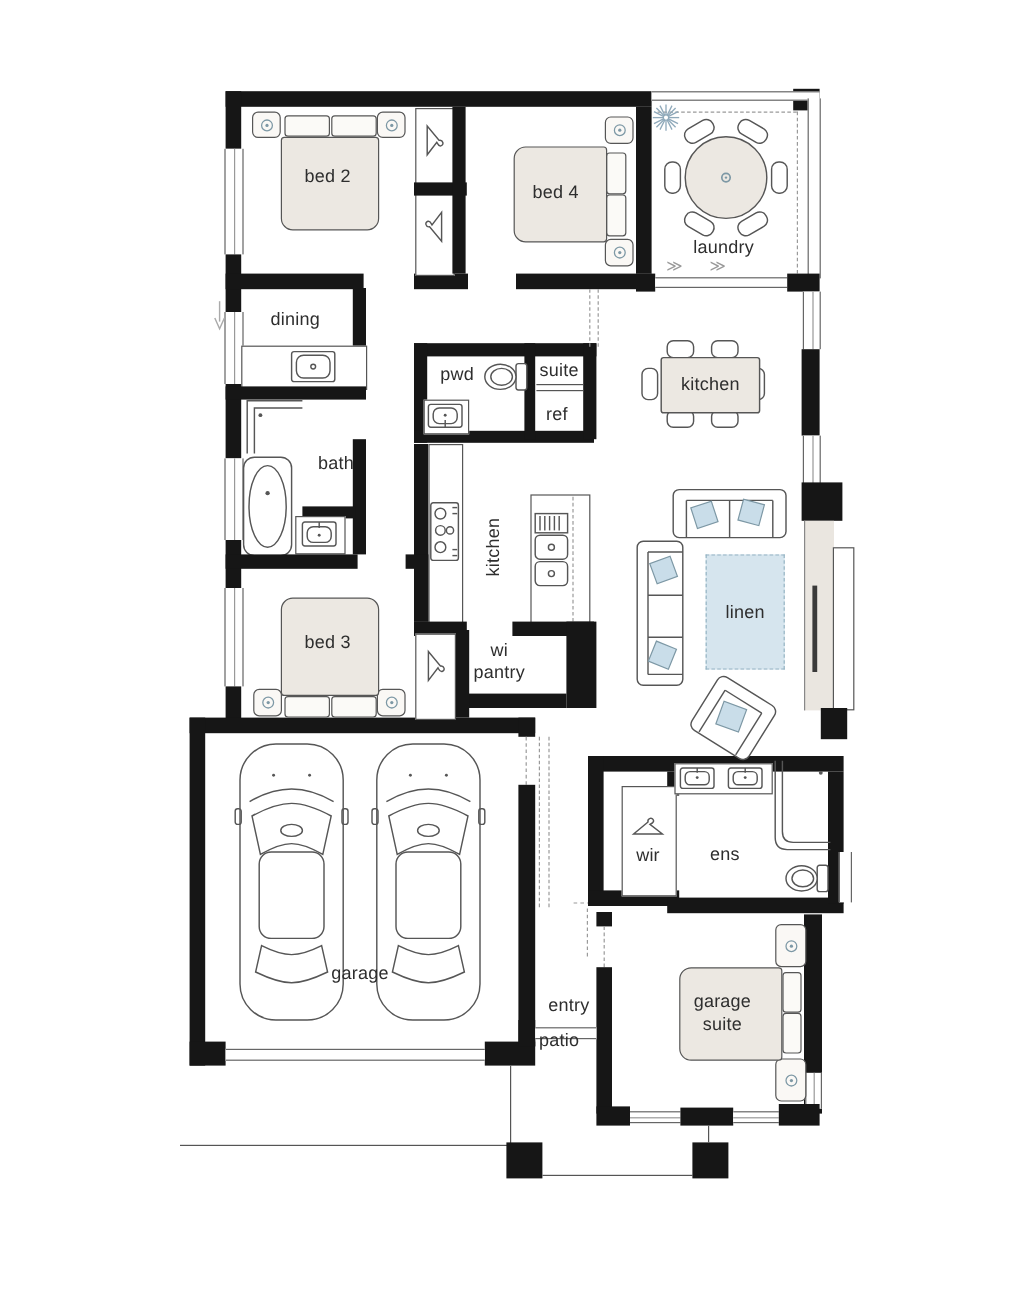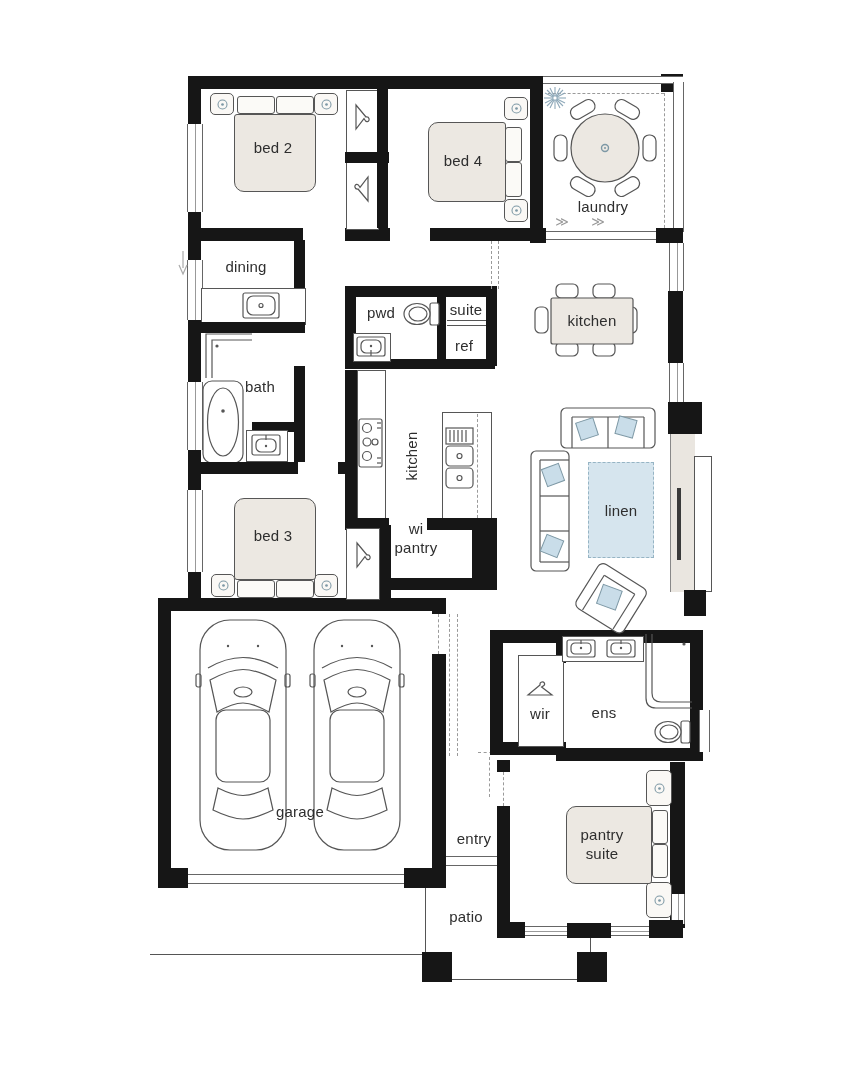--- a/index.html
+++ b/index.html
@@ -445,25 +445,25 @@
   </svg>
 
   <div class="lbl" style="left:273px;top:148px">bed 2</div>
   <div class="lbl" style="left:463px;top:161px">bed 4</div>
   <div class="lbl" style="left:603px;top:207px">laundry</div>
   <div class="lbl" style="left:246px;top:267px">dining</div>
   <div class="lbl" style="left:381px;top:313px">pwd</div>
   <div class="lbl" style="left:466px;top:310px">suite</div>
   <div class="lbl" style="left:464px;top:346px">ref</div>
   <div class="lbl" style="left:592px;top:321px">kitchen</div>
-  <div class="lbl" style="left:260px;top:387px">bath</div>
+  <div class="lbl" style="left:280px;top:387px">bath</div>
   <div class="lbl vert" style="left:412px;top:456px">kitchen</div>
   <div class="lbl" style="left:621px;top:511px">linen</div>
   <div class="lbl" style="left:273px;top:536px">bed 3</div>
-  <div class="lbl wrap" style="left:416px;top:539px;width:56px">wi pantry</div>
+  <div class="lbl wrap" style="left:416px;top:552px;width:56px">wi pantry</div>
   <div class="lbl" style="left:540px;top:714px">wir</div>
   <div class="lbl" style="left:604px;top:713px">ens</div>
   <div class="lbl" style="left:474px;top:839px">entry</div>
-  <div class="lbl wrap" style="left:602px;top:845px;width:70px">pantry suite</div>
+  <div class="lbl wrap" style="left:602px;top:845px;width:70px">garage suite</div>
   <div class="lbl" style="left:300px;top:812px">garage</div>
-  <div class="lbl" style="left:466px;top:917px">patio</div>
+  <div class="lbl" style="left:466px;top:868px">patio</div>
 
 </div>
 
 </body></html>

